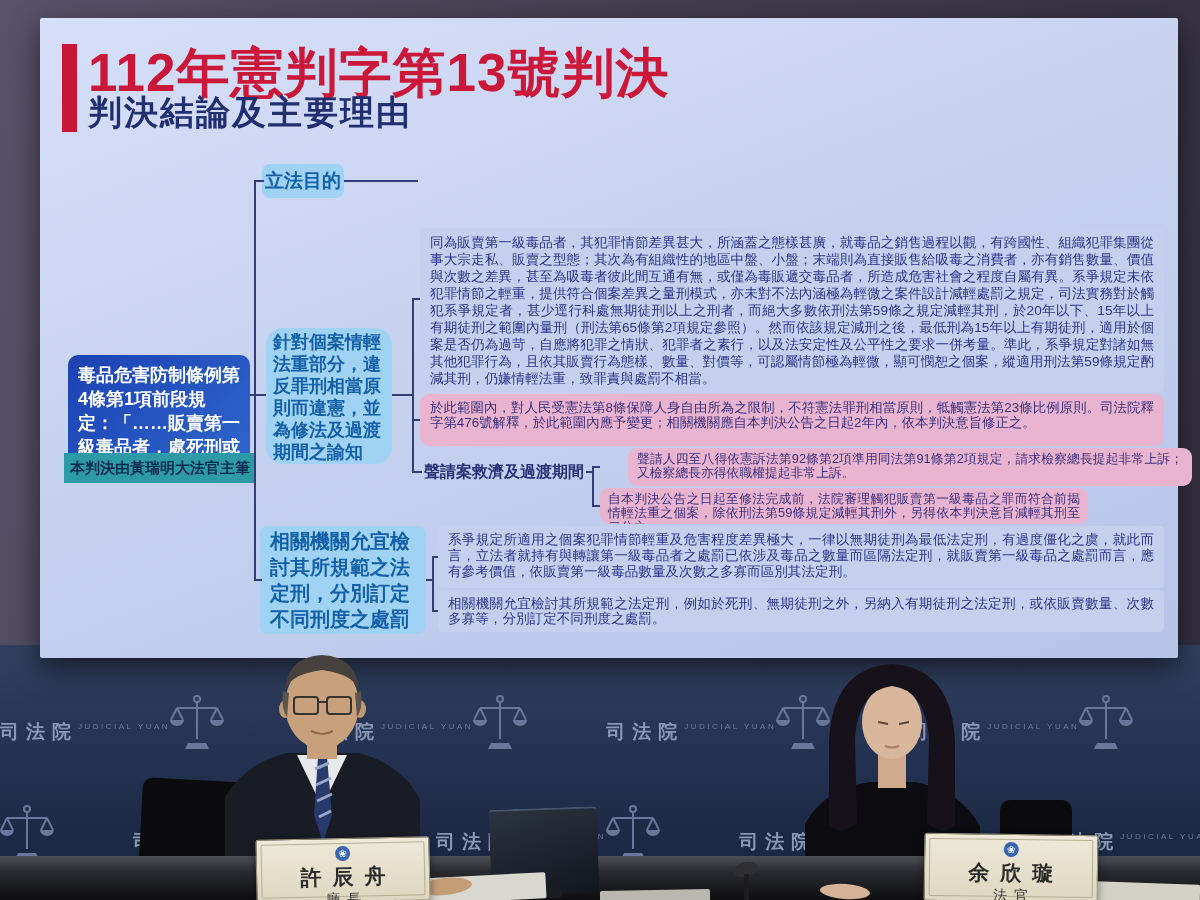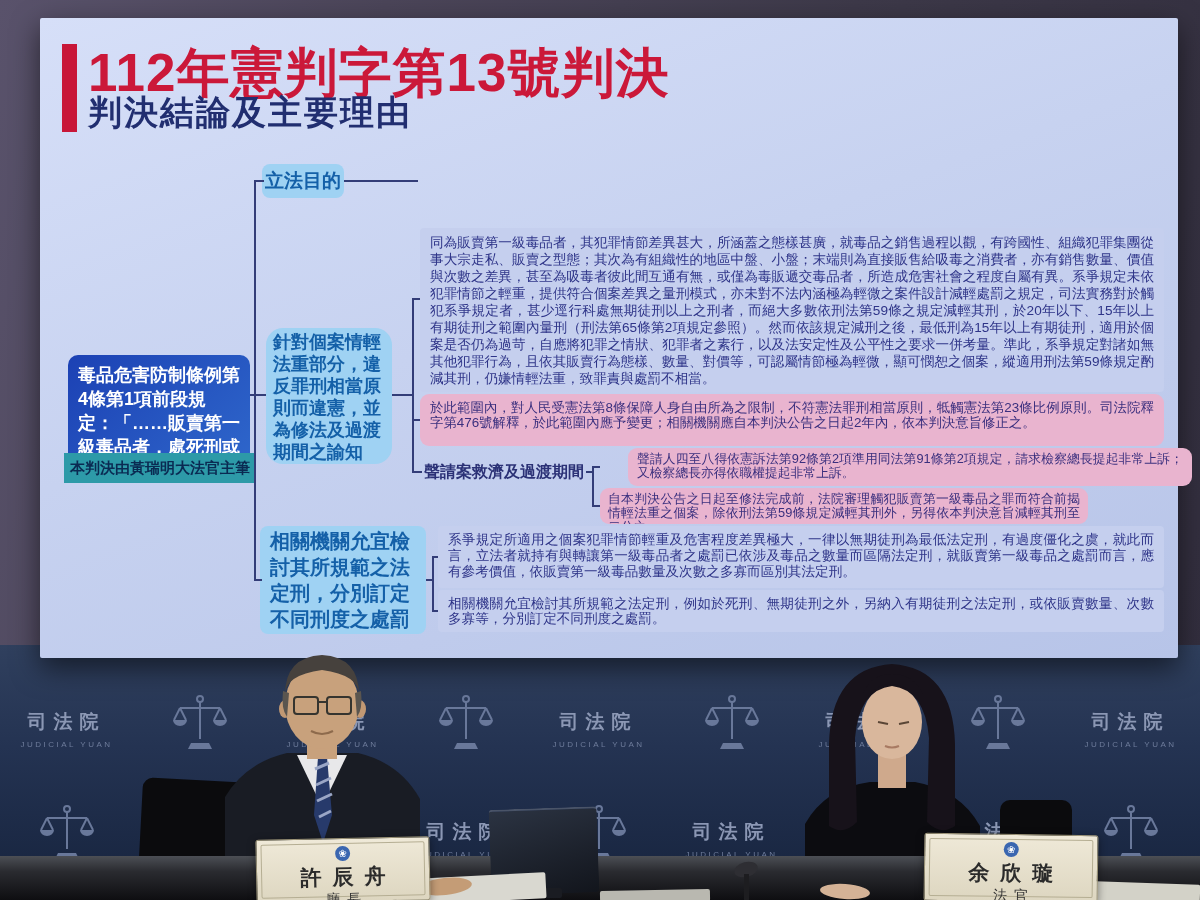--- a/index.html
+++ b/index.html
@@ -8,21 +8,21 @@
 
   
   .top-wall{position:absolute;left:0;top:0;width:1200px;height:680px;
     background:linear-gradient(105deg,#59526b 0%,#4b4559 28%,#3d3949 62%,#322e3e 100%);}
   .scene{position:absolute;left:0;top:645px;width:1200px;height:255px;
     background:linear-gradient(180deg,#30405e 0%,#243352 40%,#16233d 100%);}
 
   
   .logo-row{position:absolute;left:0;width:1200px;display:flex;}
   .logo-row.r1{top:48px;} .logo-row.r2{top:158px;}
-  .logo-unit{flex:0 0 133px;display:flex;flex-direction:column;align-items:center;}
+  .logo-unit{flex:0 0 133px;display:flex;flex-direction:row;align-items:center;}
   .lz{font-size:19px;font-weight:700;letter-spacing:7px;color:#8b97b4;margin-top:16px;white-space:nowrap;}
   .le{font-size:8px;letter-spacing:2.5px;color:#6e7c9b;margin-top:5px;white-space:nowrap;}
 
   
   .slide{position:absolute;left:40px;top:18px;width:1138px;height:640px;
     background:linear-gradient(160deg,#d6dff8 0%,#c7d2f0 45%,#b7c4e8 100%);
     box-shadow:0 10px 28px rgba(0,0,0,.55);border-radius:2px;}
   .titlebar{position:absolute;left:22px;top:26px;width:15px;height:88px;background:#c81638;}
   .s-title{position:absolute;left:48px;top:20px;font-size:53px;font-weight:800;color:#cb1839;letter-spacing:1px;}
   .s-sub{position:absolute;left:48px;top:72px;font-size:34px;font-weight:800;color:#212e70;letter-spacing:2px;}

